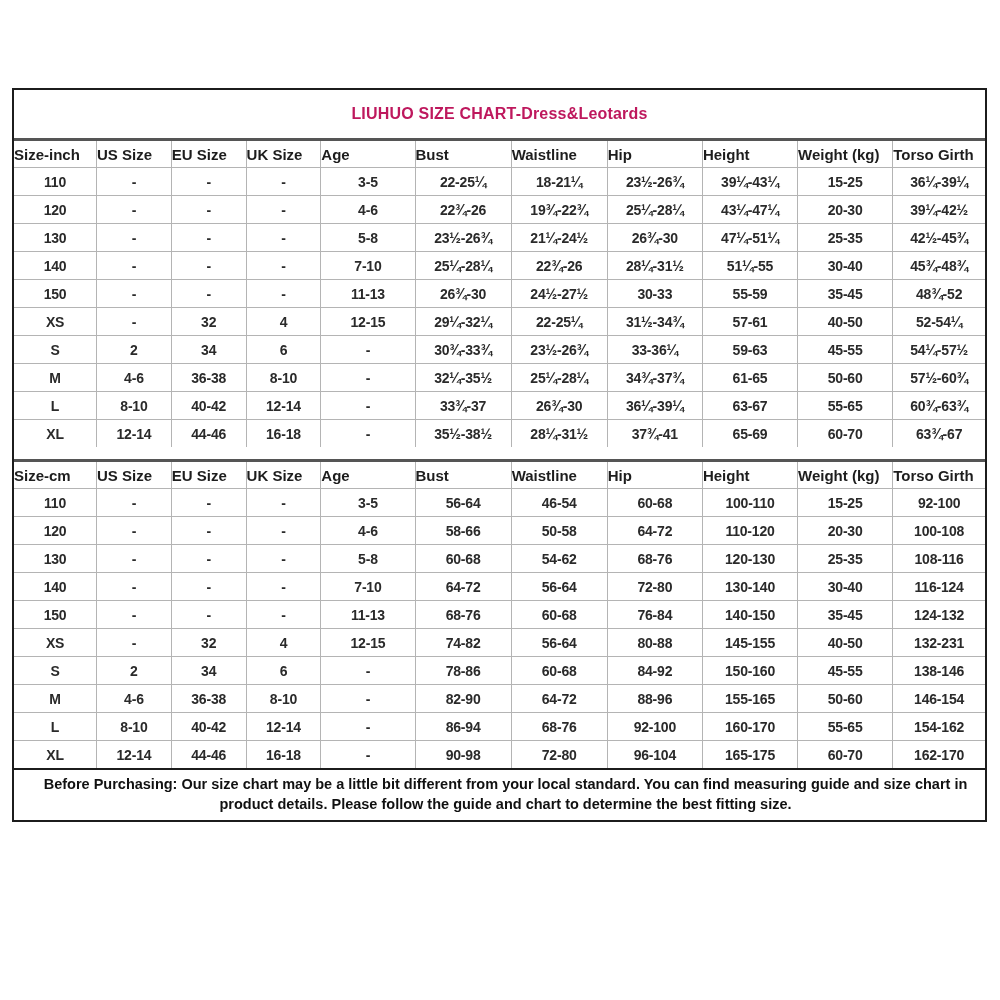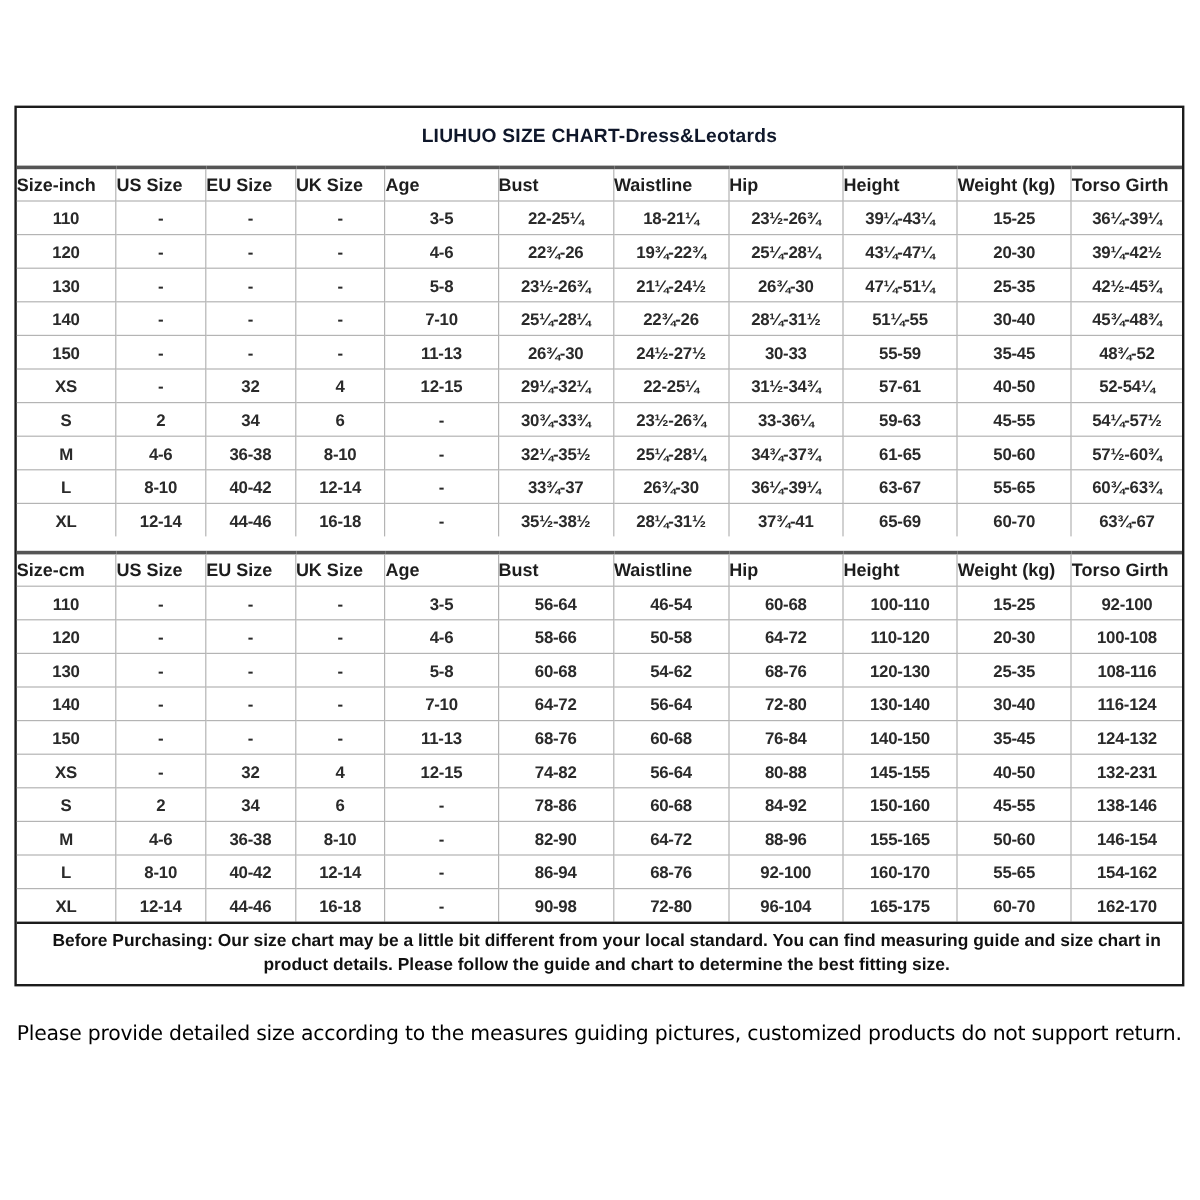--- a/index.html
+++ b/index.html
@@ -18,21 +18,21 @@
     border: 2px solid #1c1c1c;
     background: #fff;
   }
   .title-row {
     height: 48px;
     line-height: 48px;
     text-align: center;
     font-weight: bold;
     font-size: 16px;
     letter-spacing: 0.2px;
-    color: #0f172a;
+    color: #be185d;
   }
   table.size-table {
     width: 100%;
     border-collapse: collapse;
     table-layout: fixed;
   }
   table.size-table th {
     border: 1px solid #b4b4b4;
     border-top: 3px solid #555;
     border-bottom: 1px solid #b4b4b4;
@@ -412,14 +412,13 @@
           <td>60-70</td>
           <td>162-170</td>
         </tr>
       </tbody>
     </table>
 
   <div class="note-row">Before Purchasing: Our size chart may be a little bit different from your local standard. You can find measuring guide and size chart in product details. Please follow the guide and chart to determine the best fitting size.</div>
 </div>
 
 <div class="footer-text" style="top: 852px;">
-  <div class="footer-line">Please provide detailed size according to the measures guiding pictures, customized products do not support return.</div>
 </div>
 
 </body></html>

